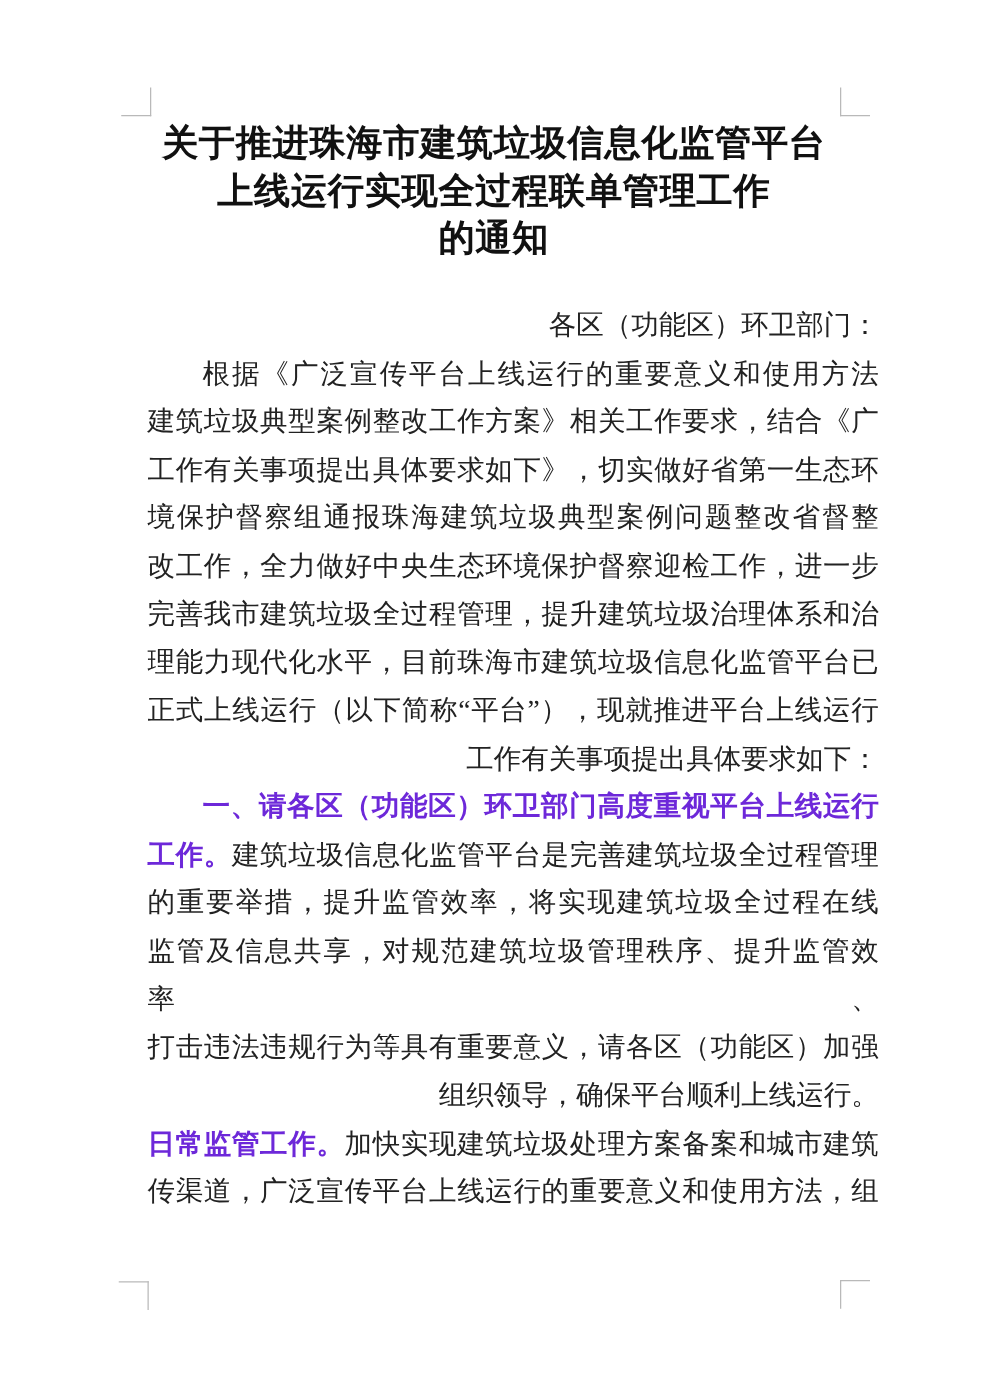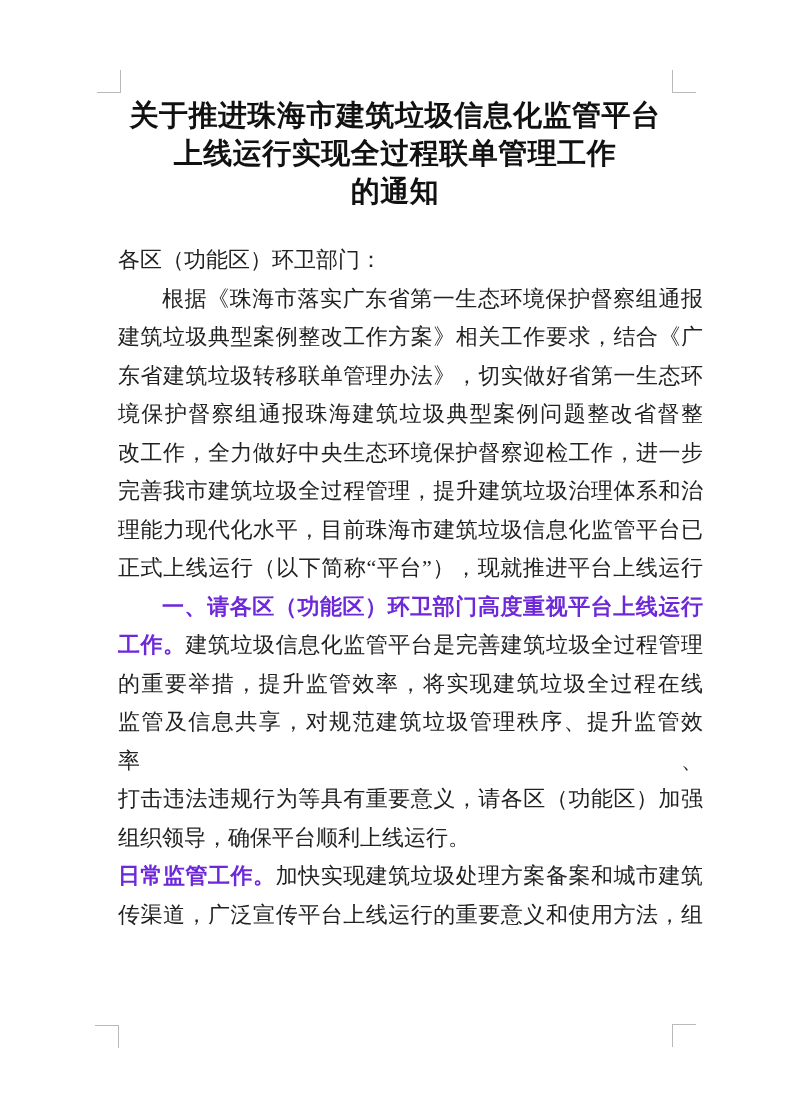--- a/index.html
+++ b/index.html
@@ -45,21 +45,21 @@
     position: absolute;
     left: 118px;
     top: 241px;
     width: 585px;
     font-size: 22px;
     line-height: 38.5px;
     color: #222222;
   }
   .doc-body .line {
     white-space: nowrap;
-    text-align: left;
+    text-align: right;
   }
   .doc-body .line.j {
     white-space: normal;
     text-align: justify;
     text-align-last: justify;
     text-justify: inter-character;
   }
   .doc-body .line.ind { text-indent: 2em; }
   .doc-body .b {
     font-weight: 700;
@@ -76,28 +76,29 @@
   <div class="crop bl"></div>
   <div class="crop br"></div>
 
   <div class="doc-title">
       <div class="title-line">关于推进珠海市建筑垃圾信息化监管平台</div>
       <div class="title-line">上线运行实现全过程联单管理工作</div>
       <div class="title-line">的通知</div>
     </div>
   <div class="doc-body">
       <div class="line"><span class="r">各区（功能区）环卫部门：</span></div>
-      <div class="line j ind"><span class="r">根据《珠海市落实广东省第一生态环境保护督察组通报</span></div>
+      <div class="line j ind"><span class="r">根据《广泛宣传平台上线运行的重要意义和使用方法</span></div>
       <div class="line j"><span class="r">建筑垃圾典型案例整改工作方案》相关工作要求，结合《广</span></div>
-      <div class="line j"><span class="r">东省建筑垃圾转移联单管理办法》，切实做好省第一生态环</span></div>
+      <div class="line j"><span class="r">工作有关事项提出具体要求如下》，切实做好省第一生态环</span></div>
       <div class="line j"><span class="r">境保护督察组通报珠海建筑垃圾典型案例问题整改省督整</span></div>
       <div class="line j"><span class="r">改工作，全力做好中央生态环境保护督察迎检工作，进一步</span></div>
       <div class="line j"><span class="r">完善我市建筑垃圾全过程管理，提升建筑垃圾治理体系和治</span></div>
       <div class="line j"><span class="r">理能力现代化水平，目前珠海市建筑垃圾信息化监管平台已</span></div>
       <div class="line j"><span class="r">正式上线运行（以下简称“平台”），现就推进平台上线运行</span></div>
+      <div class="line"><span class="r">工作有关事项提出具体要求如下：</span></div>
       <div class="line j ind"><span class="b">一、请各区（功能区）环卫部门高度重视平台上线运行</span></div>
       <div class="line j"><span class="b">工作。</span><span class="r">建筑垃圾信息化监管平台是完善建筑垃圾全过程管理</span></div>
       <div class="line j"><span class="r">的重要举措，提升监管效率，将实现建筑垃圾全过程在线</span></div>
       <div class="line j"><span class="r">监管及信息共享，对规范建筑垃圾管理秩序、提升监管效率、</span></div>
       <div class="line j"><span class="r">打击违法违规行为等具有重要意义，请各区（功能区）加强</span></div>
       <div class="line"><span class="r">组织领导，确保平台顺利上线运行。</span></div>
       <div class="line j"><span class="b">日常监管工作。</span><span class="r">加快实现建筑垃圾处理方案备案和城市建筑</span></div>
       <div class="line j"><span class="r">传渠道，广泛宣传平台上线运行的重要意义和使用方法，组</span></div>
     </div>
 </div>

